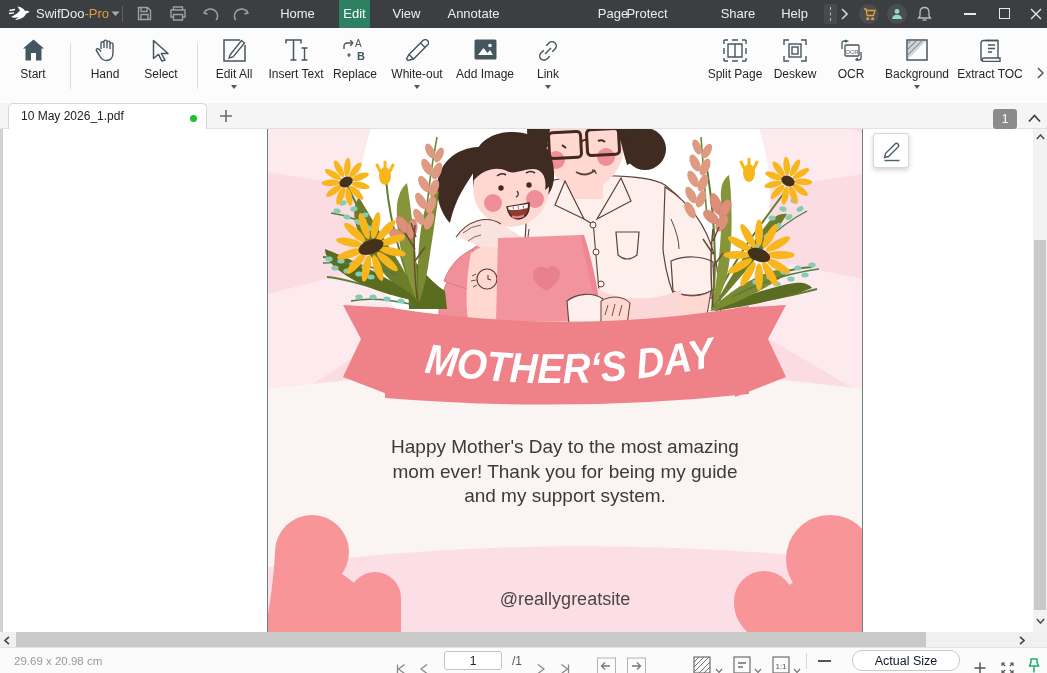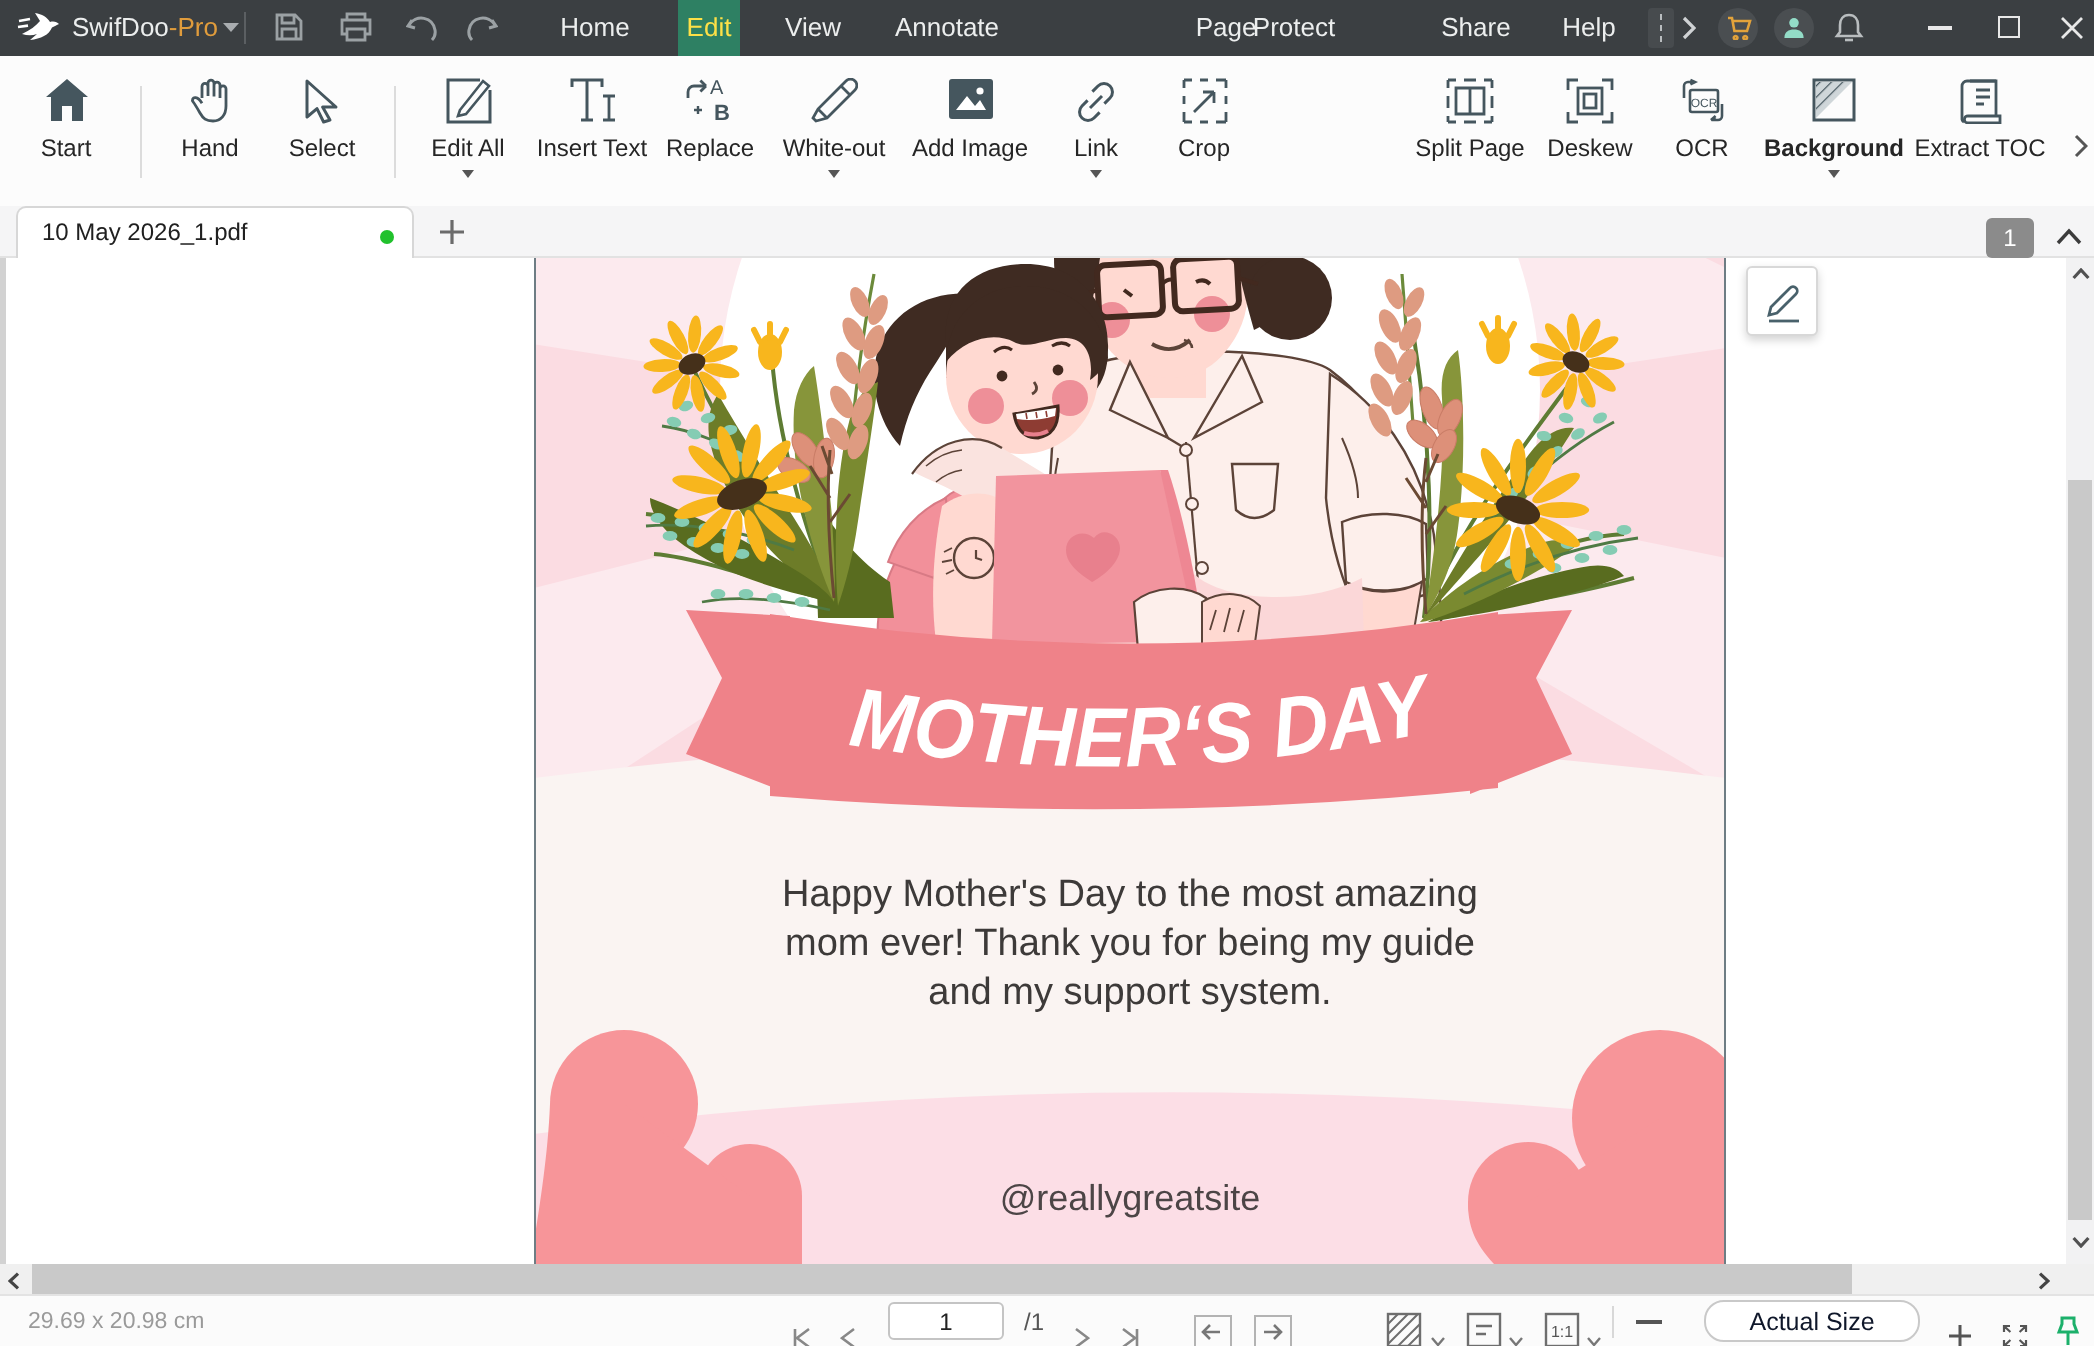--- a/index.html
+++ b/index.html
@@ -2,21 +2,21 @@
 <html><head>
 <meta charset="utf-8">
 <style>
   * { margin:0; padding:0; box-sizing:border-box; }
   html,body { width:1047px; height:673px; overflow:hidden; font-family:"Liberation Sans", sans-serif; }
   #app { position:relative; width:1047px; height:673px; background:#fff; }
 
   
   #titlebar { position:absolute; left:0; top:0; width:1047px; height:28px; background:#3b3f42; }
   .tb { position:absolute; top:0; height:28px; line-height:28px; color:#eceeee; font-size:13px; text-align:center; }
-  #edittab { background:#2e8063; color:#fde047; }
+  #edittab { background:#2e8063; color:#ffffff; }
   .tbico { position:absolute; top:6px; }
 
   
   #ribbon { position:absolute; left:0; top:28px; width:1047px; height:75px; background:#fcfcfc; }
   .rb { position:absolute; top:0; height:75px; text-align:center; color:#262626; font-size:12px; }
   .rb svg { display:block; margin:11px auto 0 auto; }
   .rb .lbl { position:absolute; top:39px; left:-20px; right:-20px; white-space:nowrap; }
   .rb .car { position:absolute; top:57px; left:50%; margin-left:-3.5px; width:0; height:0; border-left:3.5px solid transparent; border-right:3.5px solid transparent; border-top:4px solid #555; }
   .rsep { position:absolute; top:15px; width:1px; height:46px; background:#dcdcdc; }
 
@@ -170,29 +170,20 @@
       <svg width="24" height="24" viewBox="0 0 24 24">
           <g fill="none" stroke="#45565e" stroke-width="1.5">
             <path d="M10.2 6.8 L13 4 a4.2 4.2 0 0 1 6 6 L16.2 12.8"></path>
             <path d="M13.8 17.2 L11 20 a4.2 4.2 0 0 1 -6 -6 L7.8 11.2"></path>
             <path d="M9 15 L15 9"></path>
           </g>
         </svg>
       <span class="lbl">Link</span>
       <span class="car"></span>
     </div>
-    <div class="rb" style="left:580px;width:44px;">
-      <svg width="23" height="23" viewBox="0 0 23 23">
-          <g fill="none" stroke="#45565e" stroke-width="1.4">
-            <path d="M1 1 H5 M9 1 H13 M17 1 H22 M22 1 V5 M22 9 V13 M22 17 V22 M22 22 H17 M13 22 H9 M5 22 H1 M1 22 V17 M1 13 V9 M1 5 V1" stroke-dasharray="none"></path>
-            <path d="M6 17 L16 7 M16 7 H10.5 M16 7 V12.5"></path>
-          </g>
-        </svg>
-      <span class="lbl">Crop</span>
-    </div>
     <div class="rb" style="left:703px;width:64px;">
       <svg width="24" height="23" viewBox="0 0 24 23">
           <g fill="none" stroke="#45565e" stroke-width="1.4">
             <path d="M1 1 H5 M9 1 H15 M19 1 H23 M23 1 V5 M23 9 V15 M23 19 V22 M23 22 H19 M15 22 H9 M5 22 H1 M1 22 V19 M1 15 V9 M1 5 V1"></path>
             <path d="M5 5 H19 V18 H5 Z M12 5 V18"></path>
           </g>
         </svg>
       <span class="lbl">Split Page</span>
     </div>
     <div class="rb" style="left:771px;width:48px;">
@@ -209,21 +200,21 @@
       <svg width="25" height="23" viewBox="0 0 25 23">
           <g fill="none" stroke="#45565e" stroke-width="1.3">
             <rect x="6" y="6" width="14" height="11" rx="1"></rect>
             <path d="M3 10 V4 a2 2 0 0 1 2 -2 H8 M6.2 1 L8.5 2 L6.2 3.2"></path>
             <path d="M22 13 V19 a2 2 0 0 1 -2 2 H17 M18.8 20 L16.5 21 L18.8 19"></path>
           </g>
           <text x="13" y="14.5" font-size="6" text-anchor="middle" fill="#45565e" font-family="Liberation Sans">OCR</text>
         </svg>
       <span class="lbl">OCR</span>
     </div>
-    <div class="rb" style="left:885px;width:64px;font-weight:bold;">
+    <div class="rb" style="left:885px;width:64px;">
       <svg width="22" height="22" viewBox="0 0 22 22">
           <defs>
             <pattern id="hat" width="4" height="4" patternTransform="rotate(45)" patternUnits="userSpaceOnUse">
               <rect width="4" height="4" fill="#cfd6d9"></rect>
               <path d="M0 0 V4" stroke="#45565e" stroke-width="1.2"></path>
             </pattern>
           </defs>
           <path d="M1 1 H21 V21 H1 Z" fill="none" stroke="#45565e" stroke-width="1.5"></path>
           <path d="M2 2 H20 L2 20 Z" fill="url(#hat)"></path>
         </svg>

